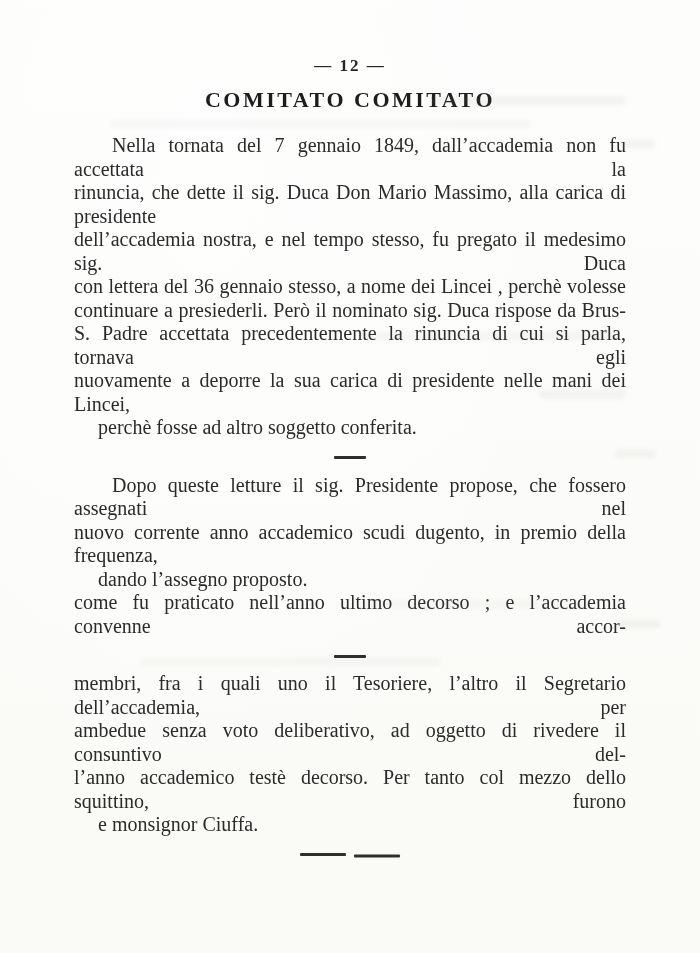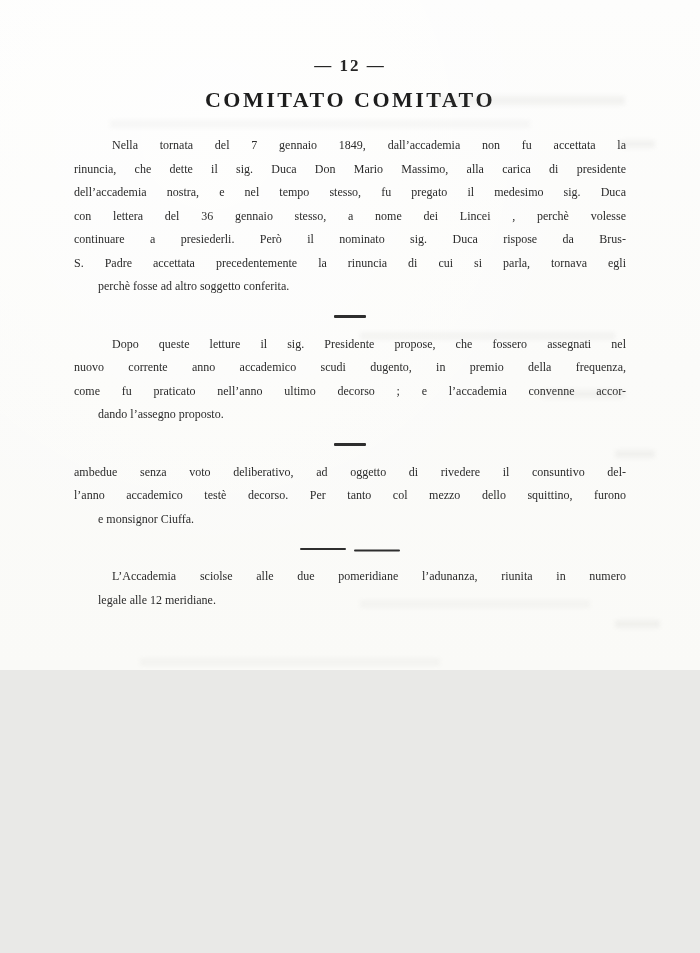--- a/index.html
+++ b/index.html
@@ -1,21 +1,21 @@
 <!DOCTYPE html>
 <html><head>
 <meta charset="utf-8">
 <style>
   html, body { margin: 0; padding: 0; }
   body { background: #e9e9e7; }
 
   .page {
     position: relative;
     width: 700px;
-    height: 670px;
+    height: 953px;
     margin: 0 auto;
     background:
       radial-gradient(ellipse at 30% 20%, rgba(255,255,255,0.6), rgba(0,0,0,0) 60%),
       linear-gradient(180deg, #fdfdfc 0%, #fbfbf9 55%, #fafaf7 100%);
     box-sizing: border-box;
     padding: 56px 74px 0 74px;
     overflow: hidden;
     font-family: "Liberation Serif", "DejaVu Serif", serif;
     color: #2b2b2b;
   }
@@ -32,21 +32,21 @@
     text-align: center;
     font-size: 22px;
     font-weight: bold;
     letter-spacing: 2.5px;
     margin-top: 11px;
     color: #1d1d1d;
   }
 
   .para {
     margin-top: 21px;
-    font-size: 12px;
+    font-size: 20px;
     line-height: 23.5px;
     color: #2b2b2b;
   }
 
   .line {
     text-align: justify;
     text-align-last: justify;
   }
   .line.first { text-indent: 38px; }
   .line.last  { text-align-last: left; margin-left: 24px; }
@@ -97,47 +97,45 @@
 
   <h1 class="page-title">COMITATO COMITATO</h1>
 
   <div class="para">
     <div class="line first">Nella tornata del 7 gennaio 1849, dall’accademia non fu accettata la</div>
     <div class="line">rinuncia, che dette il sig. Duca Don Mario Massimo, alla carica di presidente</div>
     <div class="line">dell’accademia nostra, e nel tempo stesso, fu pregato il medesimo sig. Duca</div>
     <div class="line">con lettera del 36 gennaio stesso, a nome dei Lincei , perchè volesse</div>
     <div class="line">continuare a presiederli. Però il nominato sig. Duca rispose da Brus-</div>
     <div class="line">S. Padre accettata precedentemente la rinuncia di cui si parla, tornava egli</div>
+    <div class="line">nuovamente a deporre la sua carica di presidente nelle mani dei Lincei,</div>
     <div class="line last">perchè fosse ad altro soggetto conferita.</div>
   </div>
 
   <div class="divider">
       <span class="seg"></span>
     </div>
 
   <div class="para" style="margin-top:12px;">
     <div class="line first">Dopo queste letture il sig. Presidente propose, che fossero assegnati nel</div>
     <div class="line">nuovo corrente anno accademico scudi dugento, in premio della frequenza,</div>
+    <div class="line last">dando l’assegno proposto.</div>
     <div class="line">come fu praticato nell’anno ultimo decorso ; e l’accademia convenne accor-</div>
-    <div class="line last">dando l’assegno proposto.</div>
   </div>
 
   <div class="divider">
       <span class="seg"></span>
     </div>
 
   <div class="para" style="margin-top:12px;">
+    <div class="line">membri, fra i quali uno il Tesoriere, l’altro il Segretario dell’accademia, per</div>
     <div class="line">ambedue senza voto deliberativo, ad oggetto di rivedere il consuntivo del-</div>
     <div class="line">l’anno accademico testè decorso. Per tanto col mezzo dello squittino, furono</div>
     <div class="line last">e monsignor Ciuffa.</div>
   </div>
 
   <div class="divider double">
     <span class="seg"></span>
       <span class="seg"></span>
   </div>
 
-  <div class="para" style="margin-top:12px;">
-    <div class="line first">L’Accademia sciolse alle due pomeridiane l’adunanza, riunita in numero</div>
-    <div class="line last">legale alle 12 meridiane.</div>
-  </div>
 
 </div>
 
 </body></html>

